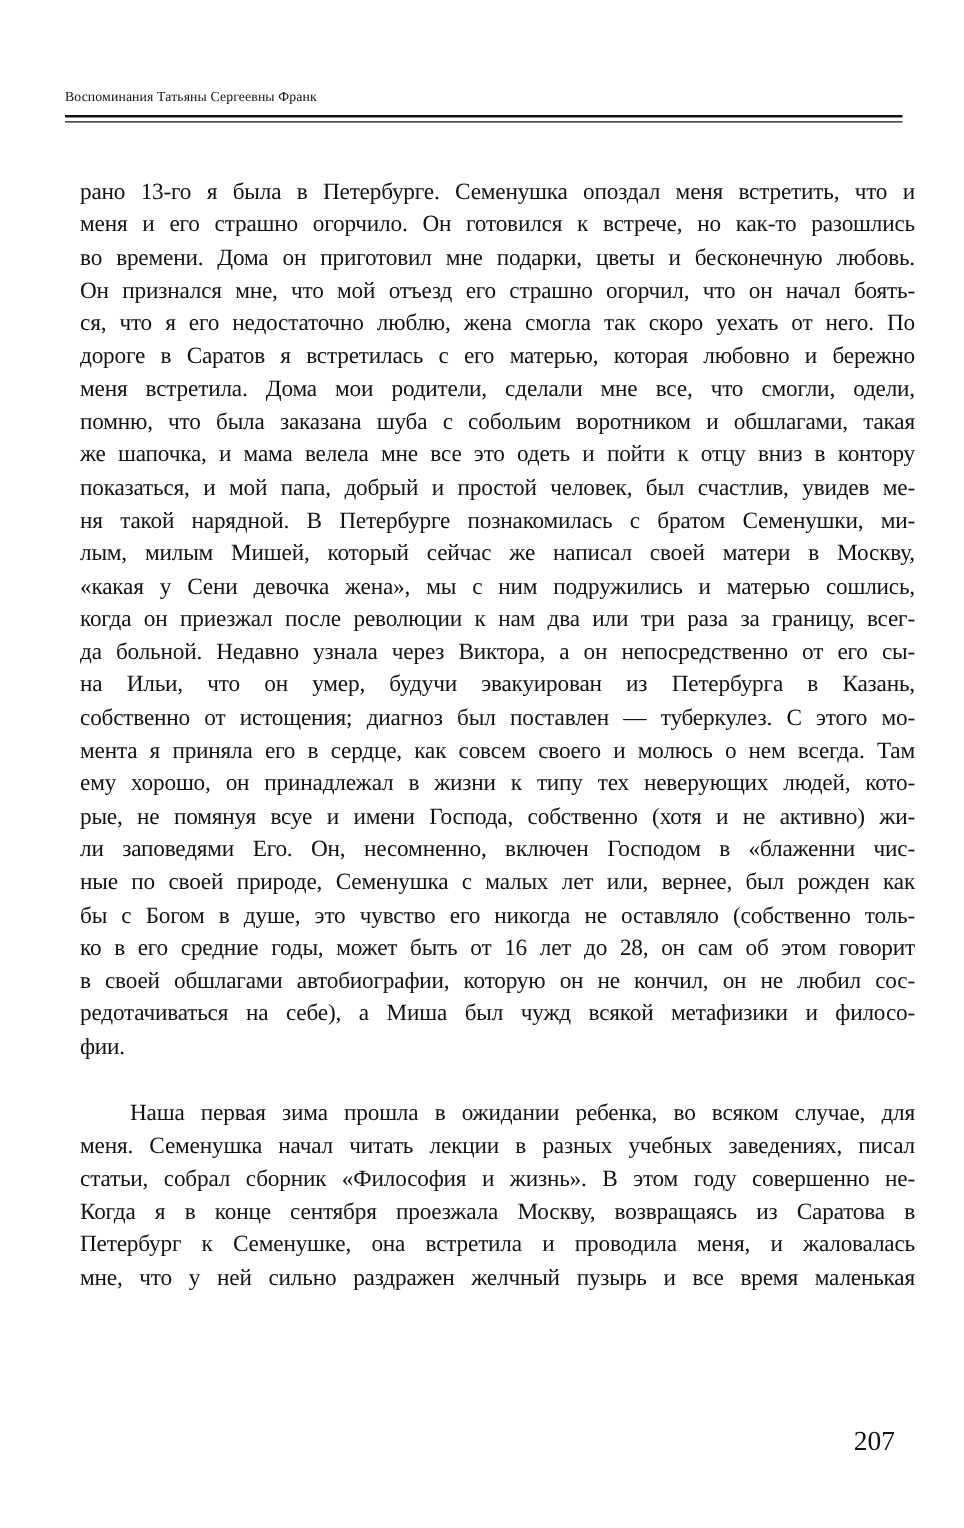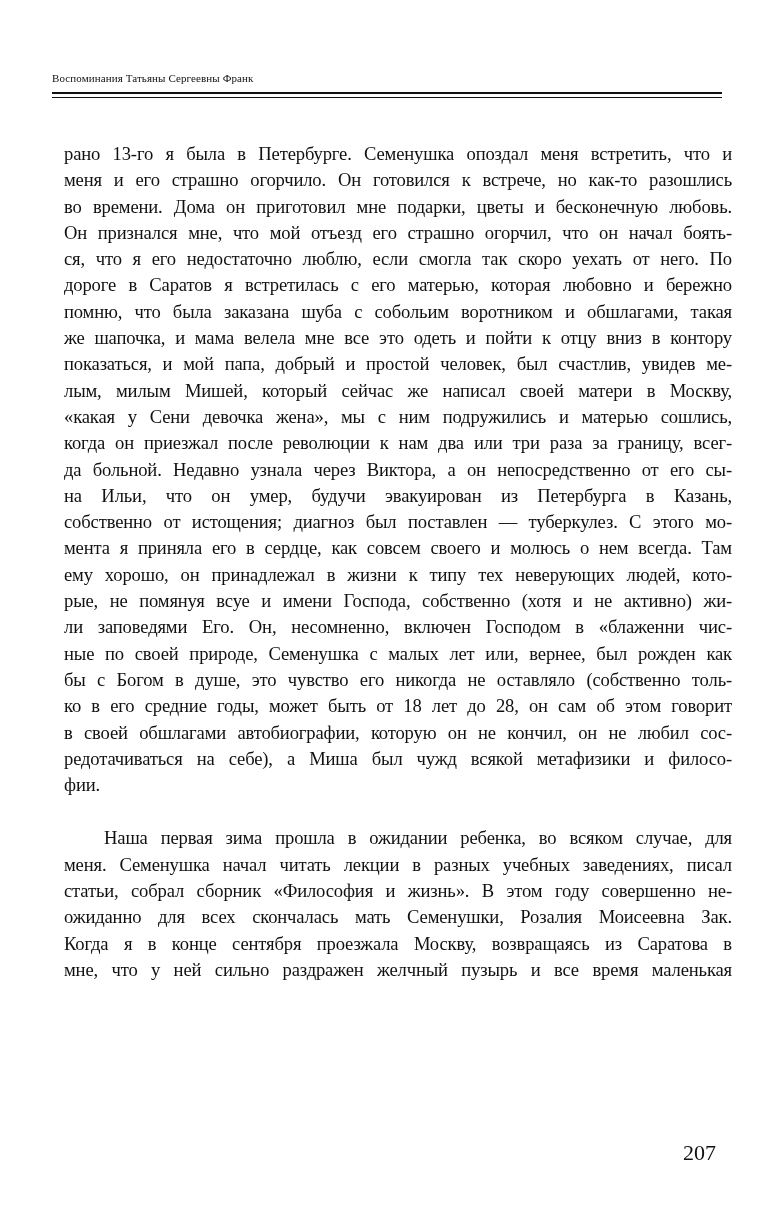--- a/index.html
+++ b/index.html
@@ -85,51 +85,53 @@
   <div class="rule-thick"></div>
   <div class="rule-thin"></div>
 
   <div class="body-text">
 
     <div>
       <span class="line">рано 13-го я была в Петербурге. Семенушка опоздал меня встретить, что и</span>
       <span class="line">меня и его страшно огорчило. Он готовился к встрече, но как-то разошлись</span>
       <span class="line">во времени. Дома он приготовил мне подарки, цветы и бесконечную любовь.</span>
       <span class="line">Он признался мне, что мой отъезд его страшно огорчил, что он начал боять-</span>
-      <span class="line">ся, что я его недостаточно люблю, если смогла так скоро уехать от него. По</span>
+      <span class="line">ся, что я его недостаточно люблю, жена смогла так скоро уехать от него. По</span>
       <span class="line">дороге в Саратов я встретилась с его матерью, которая любовно и бережно</span>
+      <span class="line">меня встретила. Дома мои родители, сделали мне все, что смогли, одели,</span>
       <span class="line">помню, что была заказана шуба с собольим воротником и обшлагами, такая</span>
       <span class="line">же шапочка, и мама велела мне все это одеть и пойти к отцу вниз в контору</span>
       <span class="line">показаться, и мой папа, добрый и простой человек, был счастлив, увидев ме-</span>
+      <span class="line">ня такой нарядной. В Петербурге познакомилась с братом Семенушки, ми-</span>
       <span class="line">лым, милым Мишей, который сейчас же написал своей матери в Москву,</span>
       <span class="line">«какая у Сени девочка жена», мы с ним подружились и матерью сошлись,</span>
       <span class="line">когда он приезжал после революции к нам два или три раза за границу, всег-</span>
       <span class="line">да больной. Недавно узнала через Виктора, а он непосредственно от его сы-</span>
       <span class="line">на Ильи, что он умер, будучи эвакуирован из Петербурга в Казань,</span>
       <span class="line">собственно от истощения; диагноз был поставлен — туберкулез. С этого мо-</span>
       <span class="line">мента я приняла его в сердце, как совсем своего и молюсь о нем всегда. Там</span>
       <span class="line">ему хорошо, он принадлежал в жизни к типу тех неверующих людей, кото-</span>
       <span class="line">рые, не помянуя всуе и имени Господа, собственно (хотя и не активно) жи-</span>
       <span class="line">ли заповедями Его. Он, несомненно, включен Господом в «блаженни чис-</span>
       <span class="line">ные по своей природе, Семенушка с малых лет или, вернее, был рожден как</span>
       <span class="line">бы с Богом в душе, это чувство его никогда не оставляло (собственно толь-</span>
-      <span class="line">ко в его средние годы, может быть от 18 лет до 28, он сам об этом говорит</span>
+      <span class="line">ко в его средние годы, может быть от 16 лет до 28, он сам об этом говорит</span>
       <span class="line">в своей обшлагами автобиографии, которую он не кончил, он не любил сос-</span>
       <span class="line">редотачиваться на себе), а Миша был чужд всякой метафизики и филосо-</span>
       <span class="line last">фии.</span>
     </div>
 
     <div class="para-gap"></div>
 
     <div>
       <span class="line indent">Наша первая зима прошла в ожидании ребенка, во всяком случае, для</span>
       <span class="line">меня. Семенушка начал читать лекции в разных учебных заведениях, писал</span>
       <span class="line">статьи, собрал сборник «Философия и жизнь». В этом году совершенно не-</span>
-      <span class="line">ожиданно для всех скончалась мать Семенушки, Розалия Моисеевна Зак.</span>
       <span class="line">Когда я в конце сентября проезжала Москву, возвращаясь из Саратова в</span>
+      <span class="line">Петербург к Семенушке, она встретила и проводила меня, и жаловалась</span>
       <span class="line">мне, что у ней сильно раздражен желчный пузырь и все время маленькая</span>
     </div>
 
   </div>
 
   <div class="folio">207</div>
 
 </div>
 
 </body></html>

